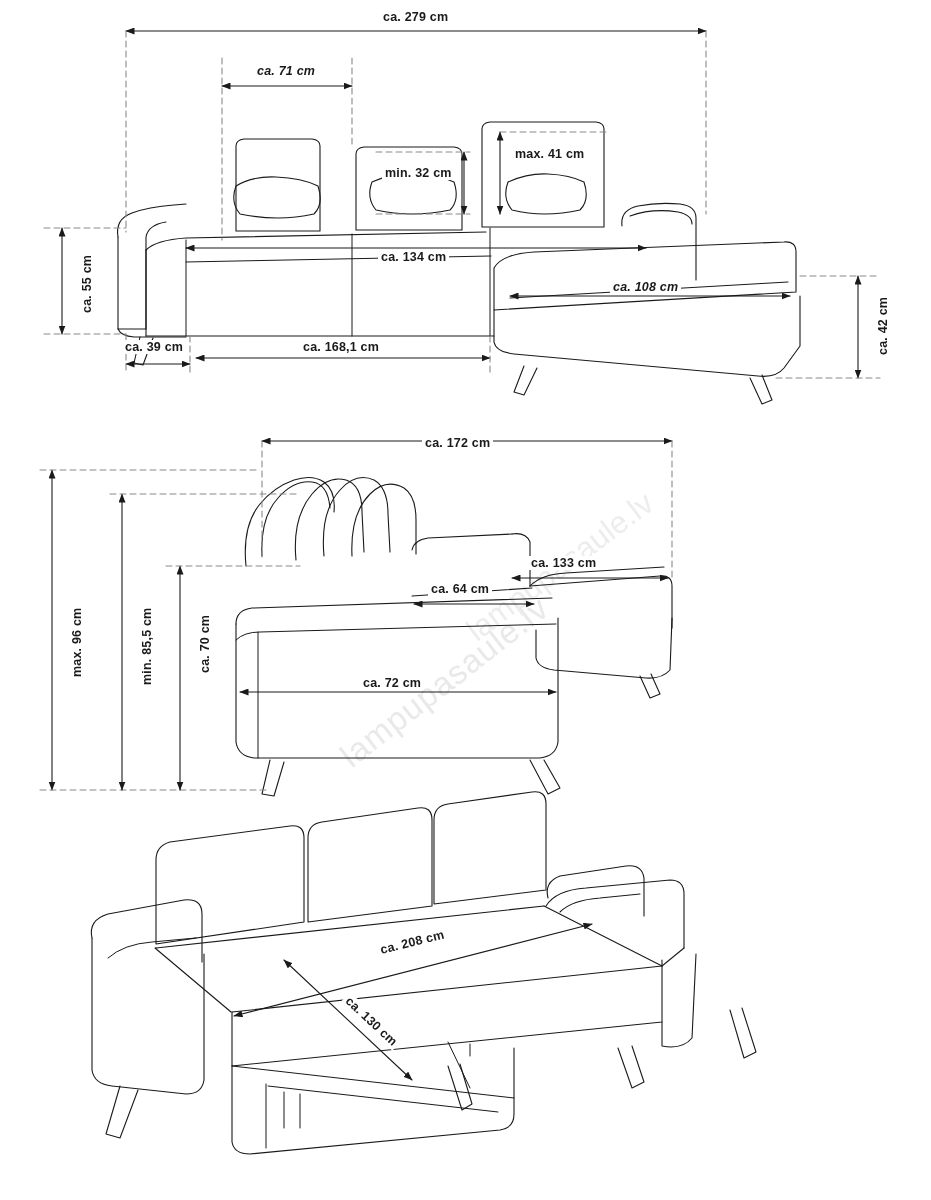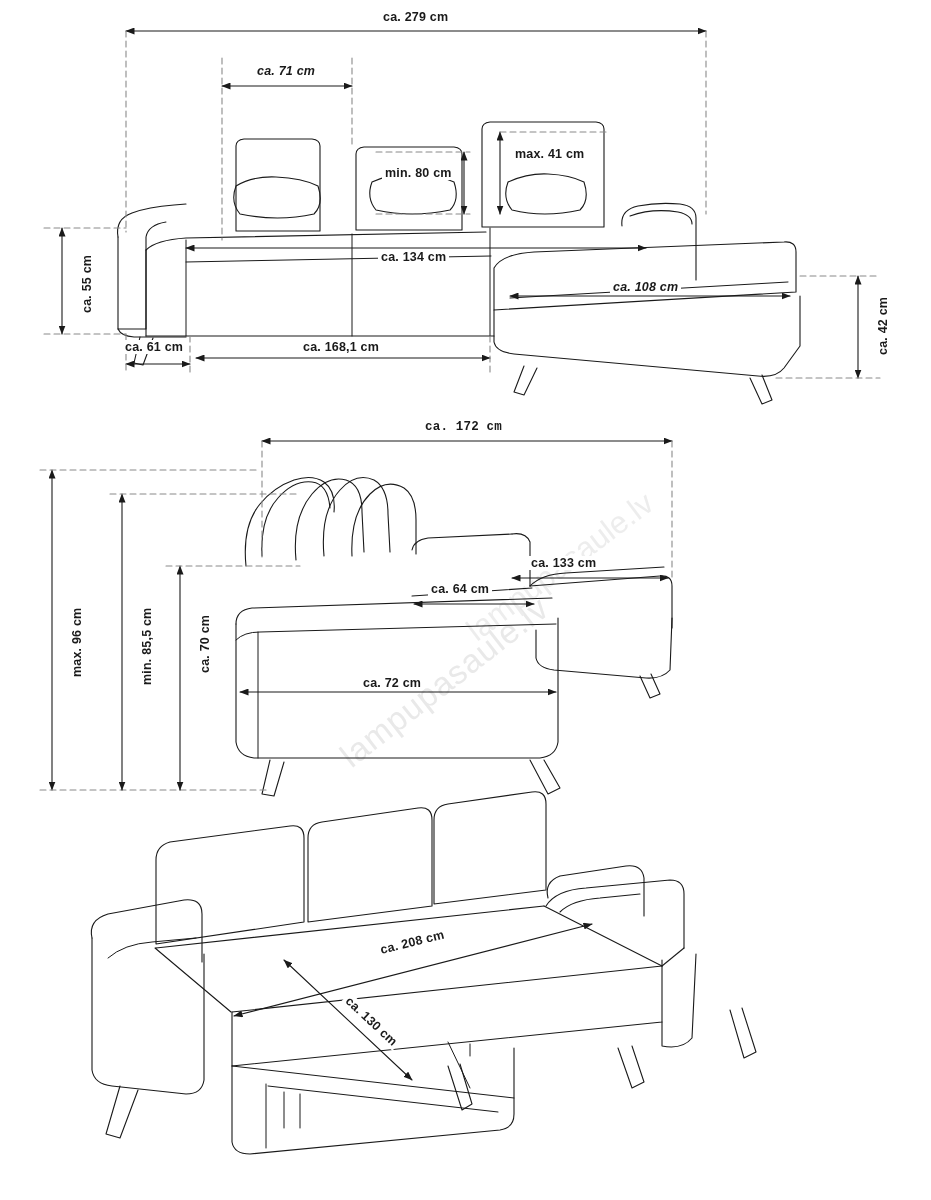--- a/index.html
+++ b/index.html
@@ -241,30 +241,30 @@
 
         <line x1="234" y1="1016" x2="592" y2="924" marker-start="url(#arS)" marker-end="url(#ar)"></line>
 
         <line x1="284" y1="960" x2="412" y2="1080" marker-start="url(#arS)" marker-end="url(#ar)"></line>
       </g>
     </g>
   </svg>
 
   <div class="dimlabel" style="left:380px;top:10px;">ca. 279 cm</div>
   <div class="dimlabel" style="left:254px;top:64px;font-style:italic;">ca. 71 cm</div>
-  <div class="dimlabel" style="left:382px;top:166px;">min. 80 cm</div>
+  <div class="dimlabel" style="left:382px;top:166px;">min. 32 cm</div>
   <div class="dimlabel" style="left:512px;top:147px;">max. 41 cm</div>
   <div class="dimlabel" style="left:378px;top:250px;">ca. 134 cm</div>
   <div class="dimlabel" style="left:610px;top:280px;font-style:italic;">ca. 108 cm</div>
-  <div class="dimlabel" style="left:122px;top:340px;">ca. 61 cm</div>
+  <div class="dimlabel" style="left:122px;top:340px;">ca. 39 cm</div>
   <div class="dimlabel" style="left:300px;top:340px;">ca. 168,1 cm</div>
   <div class="dimlabel vlabel" style="left:80px;top:316px;transform:rotate(-90deg);">ca. 55 cm</div>
   <div class="dimlabel vlabel" style="left:876px;top:358px;transform:rotate(-90deg);">ca. 42 cm</div>
 
-  <div class="dimlabel" style="left:422px;top:420px;font-family:Liberation Mono, monospace;">ca. 172 cm</div>
+  <div class="dimlabel" style="left:422px;top:436px;">ca. 172 cm</div>
   <div class="dimlabel" style="left:528px;top:556px;">ca. 133 cm</div>
   <div class="dimlabel" style="left:428px;top:582px;">ca. 64 cm</div>
   <div class="dimlabel" style="left:360px;top:676px;">ca. 72 cm</div>
   <div class="dimlabel vlabel" style="left:70px;top:680px;transform:rotate(-90deg);">max. 96 cm</div>
   <div class="dimlabel vlabel" style="left:140px;top:688px;transform:rotate(-90deg);">min. 85,5 cm</div>
   <div class="dimlabel vlabel" style="left:198px;top:676px;transform:rotate(-90deg);">ca. 70 cm</div>
 
   <div class="dimlabel" style="left:376px;top:944px;transform:rotate(-14deg);transform-origin:0 0;">ca. 208 cm</div>
   <div class="dimlabel" style="left:350px;top:992px;transform:rotate(43deg);transform-origin:0 0;">ca. 130 cm</div>
 

